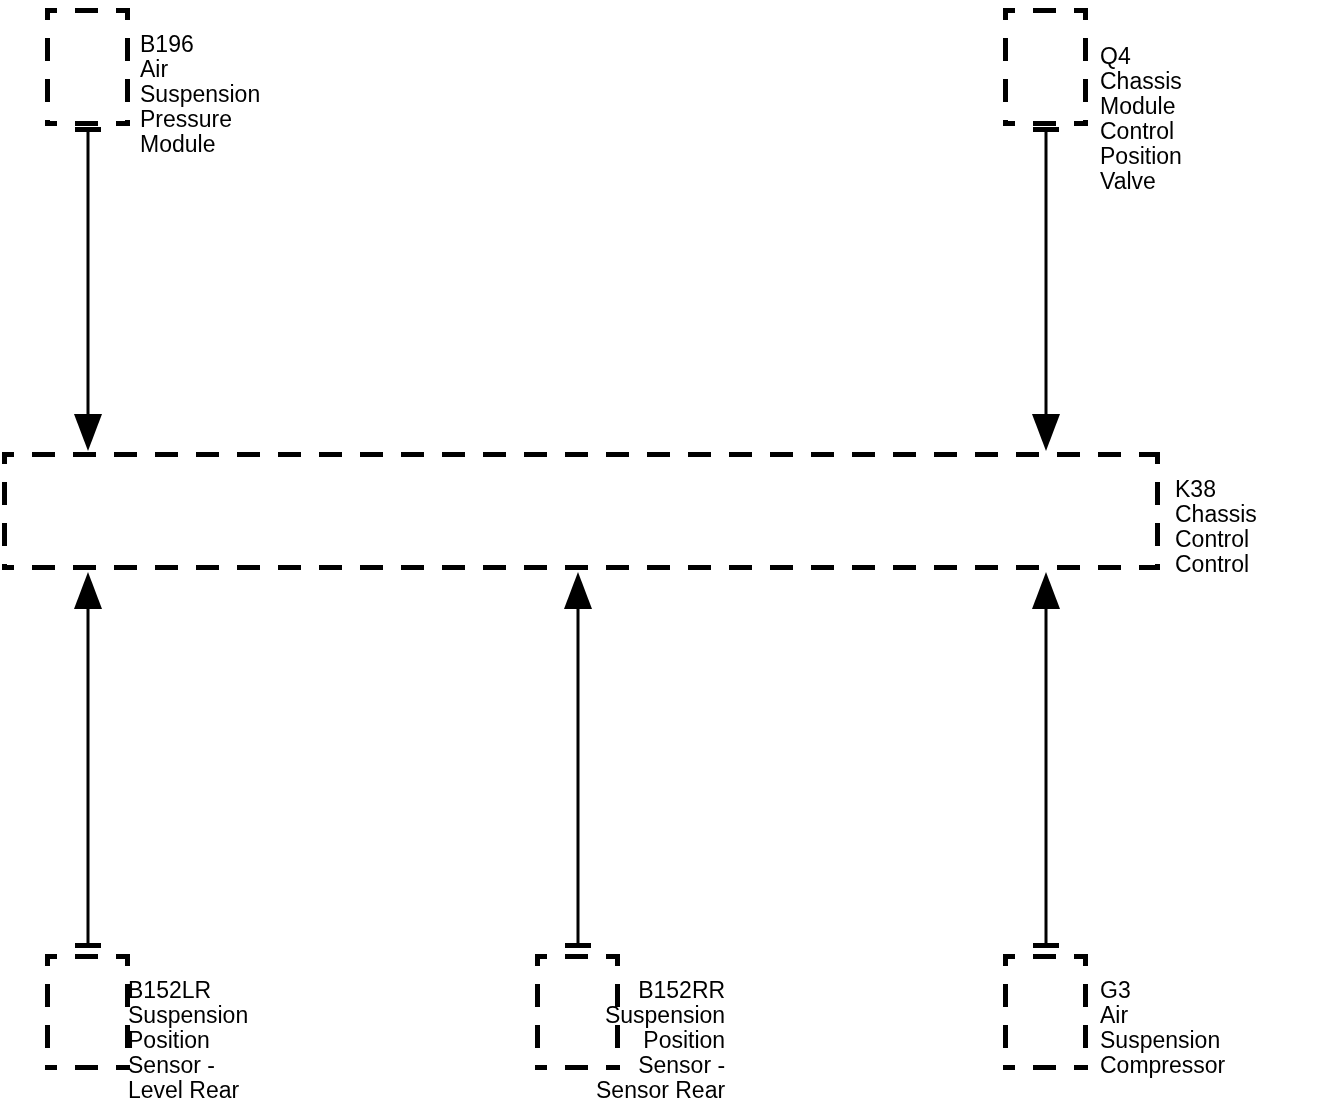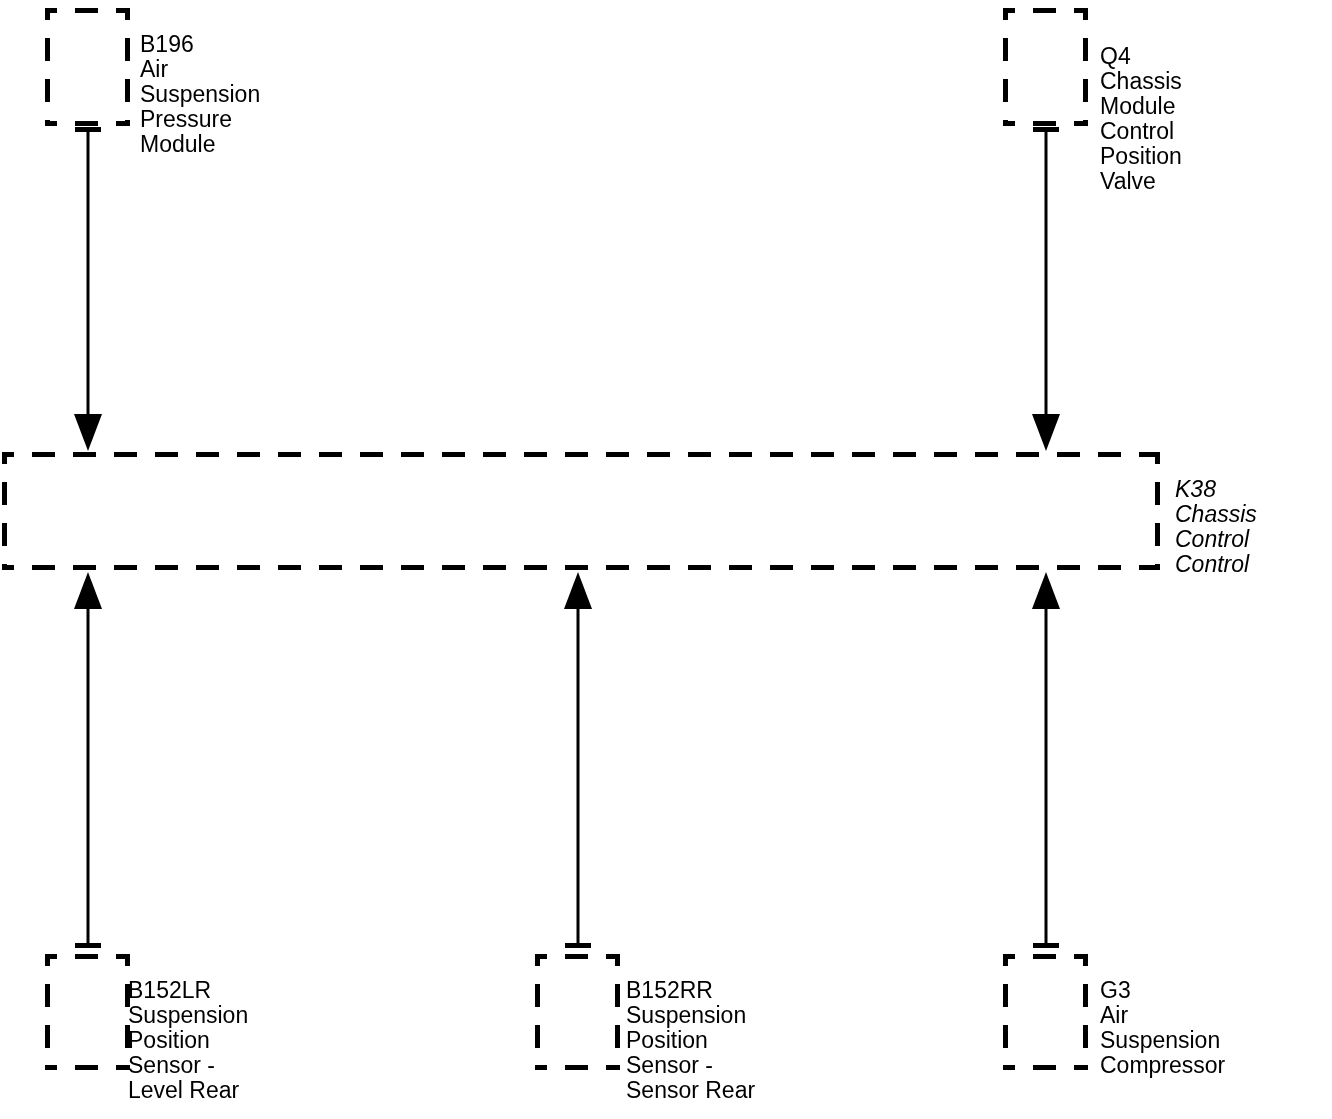--- a/index.html
+++ b/index.html
@@ -140,36 +140,36 @@
 
   <div class="label" style="left:1100px; top:16px;">
     <div>Q4</div>
     <div>Chassis</div>
     <div>Module</div>
     <div>Control</div>
     <div>Position</div>
     <div>Valve</div>
   </div>
 
-  <div class="label" style="left:1175px; top:449px;font-style:italic;">
+  <div class="label" style="left:1175px; top:449px;">
     <div>K38</div>
     <div>Chassis</div>
     <div>Control</div>
     <div>Control</div>
   </div>
 
   <div class="label" style="left:128px; top:950px;">
     <div>B152LR</div>
     <div>Suspension</div>
     <div>Position</div>
     <div>Sensor -</div>
     <div>Level Rear</div>
   </div>
 
-  <div class="label" style="left:626px; top:950px;">
+  <div class="label" style="left:596px; top:950px;text-align:right;">
     <div>B152RR</div>
     <div>Suspension</div>
     <div>Position</div>
     <div>Sensor -</div>
     <div>Sensor Rear</div>
   </div>
 
   <div class="label" style="left:1100px; top:950px;">
     <div>G3</div>
     <div>Air</div>

